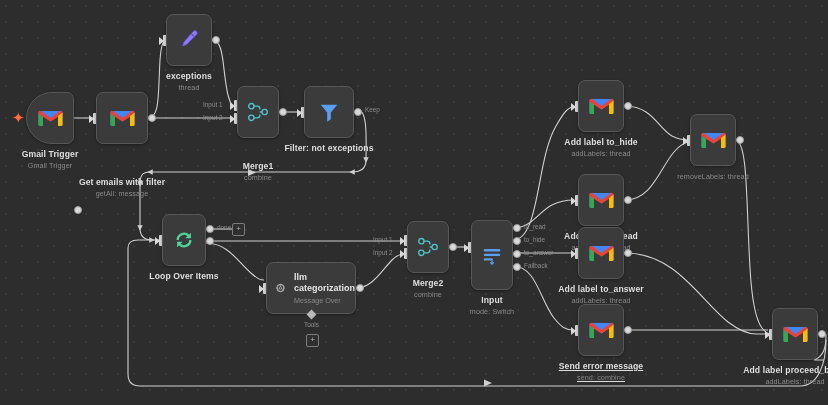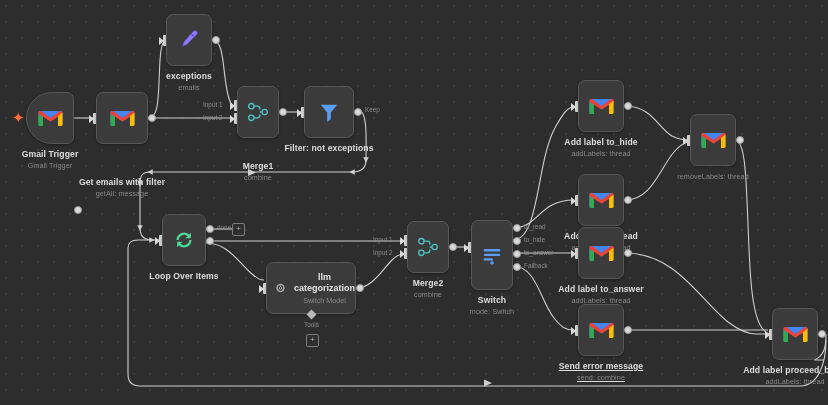--- a/index.html
+++ b/index.html
@@ -58,21 +58,20 @@
     font-weight:400;
     line-height:9px;
     letter-spacing:.1px;
     margin-top:1px;
   }
   .inner-label{
     color:#e3e3e3;
     font-size:9px;
     font-weight:700;
     line-height:11px;
-    text-align:center;
   }
   .inner-sub{
     display:block;
     color:#8a8a8a;
     font-size:7.2px;
     font-weight:400;
     line-height:9px;
     margin-top:2px;
   }
 
@@ -242,21 +241,21 @@
     <div class="port-in" style="left:-3px;top:21px;"></div>
     <div class="node-box" style="width:46px;height:52px;">
       <svg class="ico" width="22" height="22" viewBox="0 0 24 24">
         <path d="M16.8,2.6 a2.4,2.4 0 0 1 3.4,3.4 L9.3,16.9 5.2,18.3 6.6,14.2 z" fill="#8e7bf5" stroke="#6f5ae0" stroke-width="1"></path>
         <path d="M14.4,5 l4.1,4.1" stroke="#5c47c9" stroke-width="1.2" fill="none"></path>
       </svg>
     </div>
     <div class="port-out" style="left:46px;top:22px;"></div>
     <div class="node-caption" style="left:-22px;top:57px;width:90px;">
       <span>exceptions</span>
-      <span class="node-sub">emails</span>
+      <span class="node-sub">thread</span>
     </div>
   </div>
 
   <div class="node" style="left:237px;top:86px;">
     <div class="port-label" style="left:-34px;top:15px;">Input 1</div>
     <div class="port-in" style="left:-3px;top:14px;"></div>
     <div class="port-label" style="left:-34px;top:28px;">Input 2</div>
     <div class="port-in" style="left:-3px;top:27px;"></div>
     <div class="node-box" style="width:42px;height:52px;">
       <svg class="ico" width="22" height="20" viewBox="0 0 26 24">
@@ -313,21 +312,21 @@
     <div class="node-box" style="width:90px;height:52px;">
       <svg class="ico" width="22" height="22" viewBox="0 0 24 24">
         <circle cx="12" cy="12" r="10.2" fill="none" stroke="#e7e7e7" stroke-width="1.5"></circle>
         <path d="M12,3.4 a8.6,8.6 0 0 1 7.2,13.3 M19.2,16.7 a8.6,8.6 0 0 1 -14.4,0
                  M4.8,16.7 a8.6,8.6 0 0 1 7.2,-13.3" fill="none" stroke="#e7e7e7" stroke-width="1.3"></path>
         <circle cx="12" cy="12" r="3.3" fill="none" stroke="#e7e7e7" stroke-width="1.3"></circle>
         <path d="M12,8.7 V3.6 M14.9,13.7 l4.4,2.6 M9.1,13.7 l-4.4,2.6" fill="none" stroke="#e7e7e7" stroke-width="1.2"></path>
       </svg>
       <div class="inner-label">
         <span>llm categorization</span>
-        <span class="inner-sub">Switch Model</span>
+        <span class="inner-sub">Message Over</span>
       </div>
     </div>
     <div class="port-out" style="left:90px;top:22px;"></div>
     <div class="port-diamond" style="left:42px;top:49px;"></div>
     <div class="port-label" style="left:38px;top:59px;">Tools</div>
     <div class="plus-box" style="left:40px;top:72px;">+</div>
   </div>
 
   <div class="node" style="left:407px;top:221px;">
     <div class="port-label" style="left:-34px;top:15px;">Input 1</div>
@@ -361,21 +360,21 @@
     </div>
     <div class="port-out" style="left:42px;top:4px;"></div>
     <div class="port-label" style="left:53px;top:3px;">to_read</div>
     <div class="port-out" style="left:42px;top:17px;"></div>
     <div class="port-label" style="left:53px;top:16px;">to_hide</div>
     <div class="port-out" style="left:42px;top:30px;"></div>
     <div class="port-label" style="left:53px;top:29px;">to_answer</div>
     <div class="port-out" style="left:42px;top:43px;"></div>
     <div class="port-label" style="left:53px;top:42px;">Fallback</div>
     <div class="node-caption" style="left:-18px;top:75px;width:78px;">
-      <span>Switch</span>
+      <span>Input</span>
       <span class="node-sub">mode: Switch</span>
     </div>
   </div>
 
   <div class="node" style="left:578px;top:80px;">
     <div class="port-in" style="left:-3px;top:21px;"></div>
     <div class="node-box" style="width:46px;height:52px;">
       <svg class="ico" width="25" height="19" viewBox="0 0 50 38">
         <path d="M4,4 h42 a3,3 0 0 1 3,3 v24 a3,3 0 0 1 -3,3 h-6 V14 L25,25 10,14 v20 H4 a3,3 0 0 1 -3,-3 V7 a3,3 0 0 1 3,-3 z" fill="#4285f4"></path>
         <path d="M1,7 a3,3 0 0 1 3,-3 h2 l19,14 19,-14 h2 a3,3 0 0 1 3,3 v3 L25,25 1,10 z" fill="#ea4335"></path>

